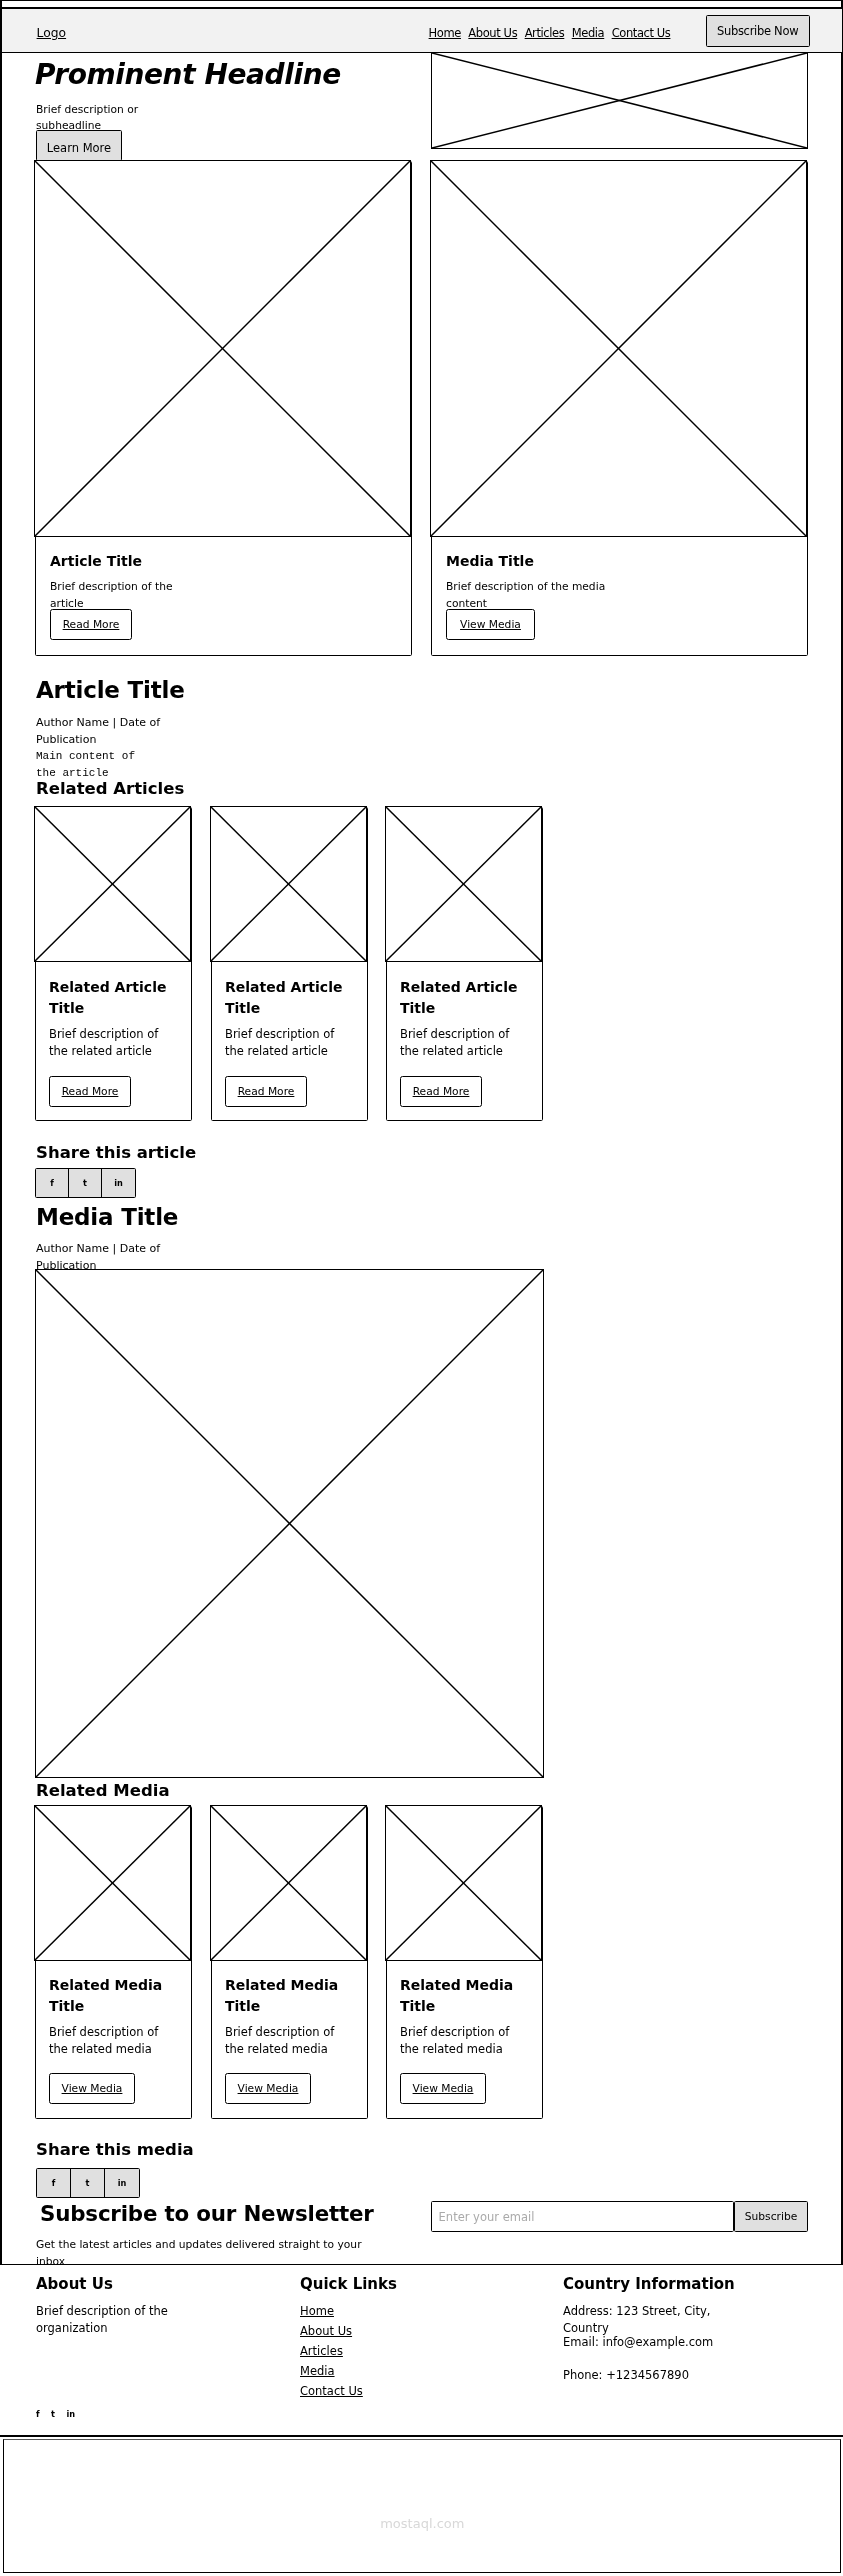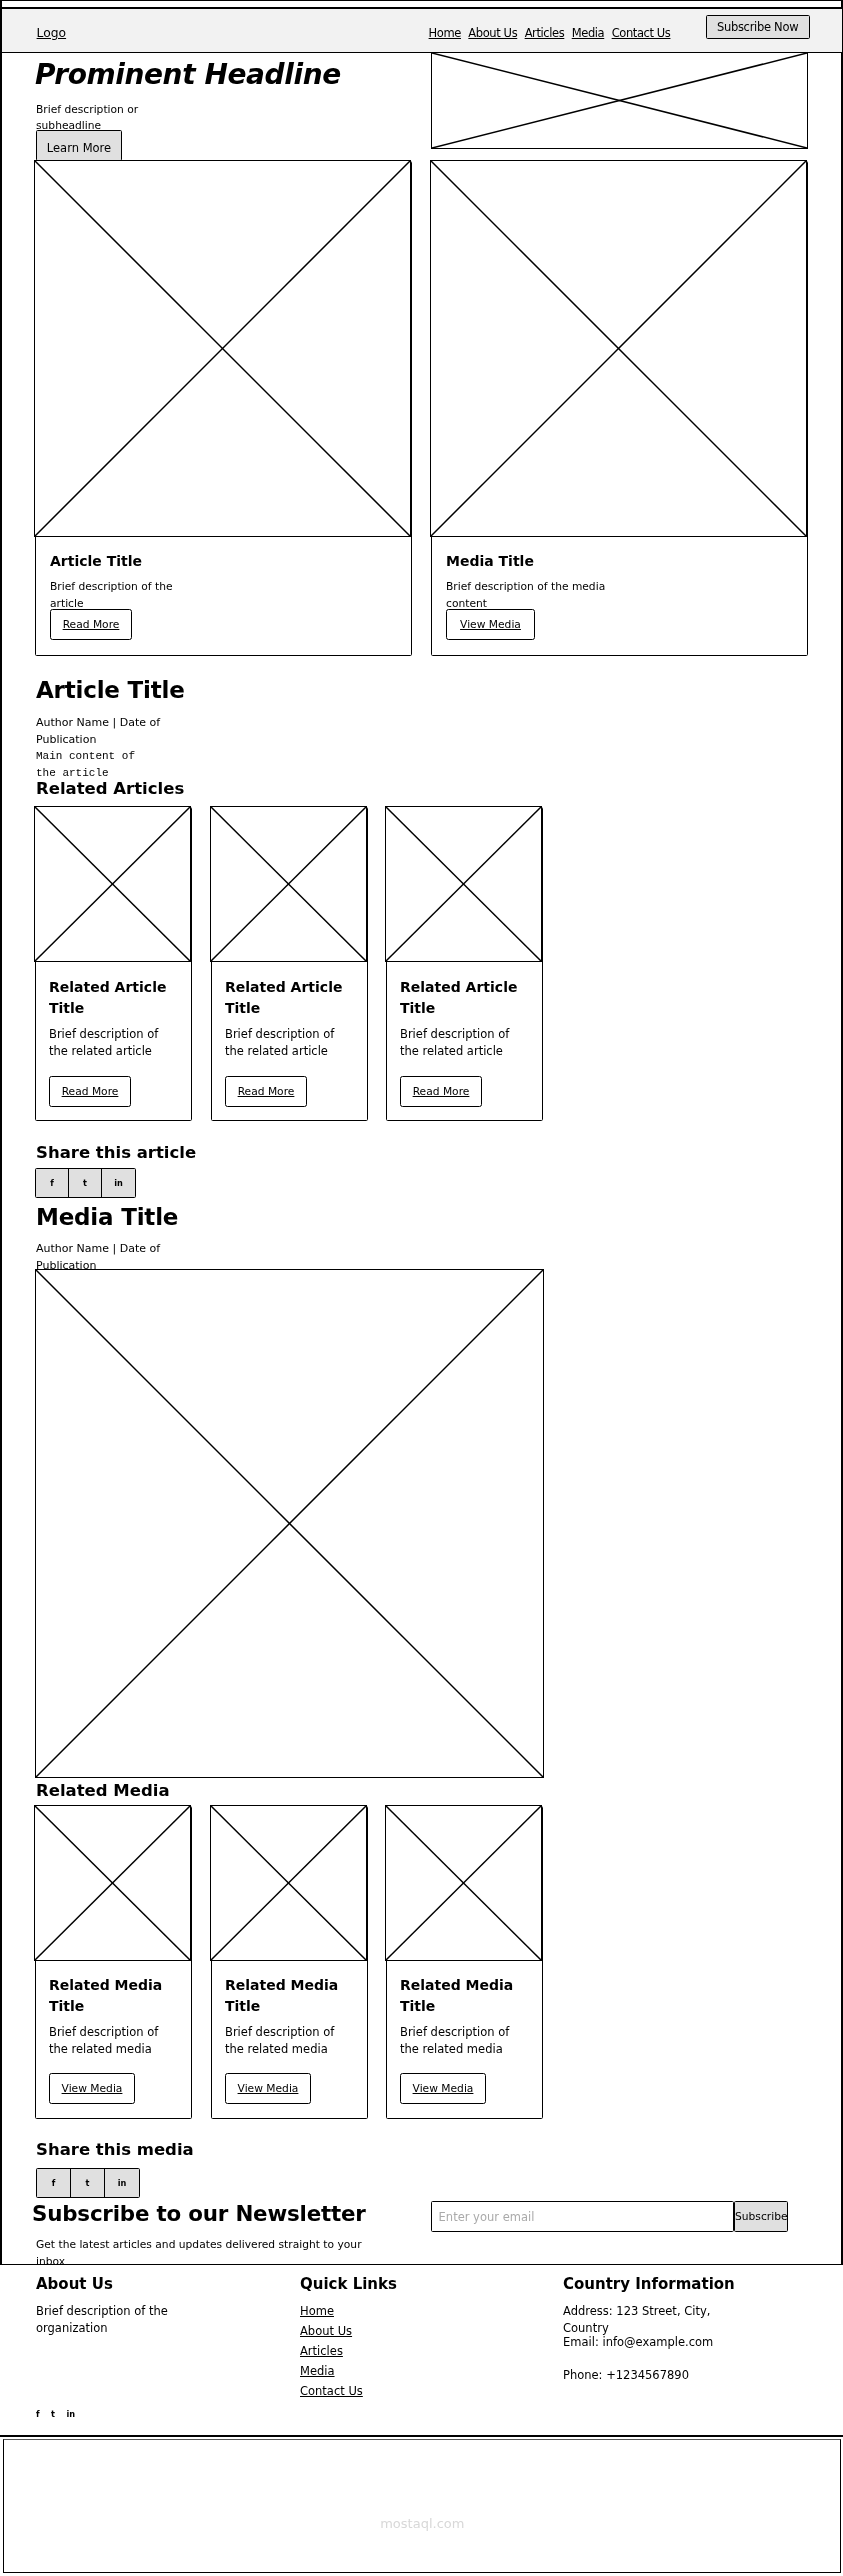--- a/index.html
+++ b/index.html
@@ -6,38 +6,38 @@
   body { width: 843px; height: 2576px; background: #ffffff; font-family: "DejaVu Sans", sans-serif; color: #000; position: relative; overflow: hidden; }
   .abs { position: absolute; }
   .page-frame { position: absolute; left: 0; top: 0; width: 843px; height: 2435px; border: 2.5px solid #000; border-top: 1.6px solid #000; }
   .outer-top-line { position: absolute; left: 0; top: 6.6px; width: 843px; height: 1.6px; background: #000; }
   .nav { position: absolute; left: 1.6px; top: 8.2px; width: 840px; height: 45px; background: #f2f2f2; border-top: 1.6px solid #000; border-bottom: 1.6px solid #000; }
   .nav a, .link { color: #000; text-decoration: underline; font-size: 12.3px; font-family: "DejaVu Sans", sans-serif; }
   .logo { position: absolute; left: 35px; top: 16.5px; font-size: 13px; }
   .nav-links { position: absolute; top: 16.5px; left: 427px; display: flex; gap: 0; }
   .nav-links a { margin-right: 7.4px; font-size: 11.5px; letter-spacing: -0.4px; }
   .btn-grey { background: #e0e0e0; border: 1.6px solid #000; border-radius: 1.6px; font-family: "DejaVu Sans", sans-serif; color: #000; }
-  .subscribe-now { position: absolute; left: 704px; top: 5.8px; width: 104px; height: 24px; font-size: 11.5px; letter-spacing: -0.3px; }
+  .subscribe-now { position: absolute; left: 704px; top: 5.8px; width: 104px; height: 32px; font-size: 11.5px; letter-spacing: -0.3px; }
   .h1 { font-weight: bold; font-size: 28px; letter-spacing: -0.4px; }
   .txt { font-size: 11.5px; line-height: 16.5px; }
   .placeholder-box { position: absolute; border: 1.6px solid #000; background: #fff; overflow: hidden; }
   .placeholder-box svg { position: absolute; left: 0; top: 0; width: 100%; height: 100%; }
   .card { position: absolute; border: 1.6px solid #000; border-radius: 1.6px; background: #fff; }
   .card-title { position: absolute; font-weight: bold; font-size: 14px; line-height: 20.6px; }
   .card-desc { position: absolute; font-size: 11.5px; line-height: 16.5px; }
   .btn-outline { position: absolute; border: 1.6px solid #000; border-radius: 2.5px; background: #fff; font-size: 10.7px; text-decoration: underline; display: flex; align-items: center; justify-content: center; }
   .h2 { font-weight: bold; font-size: 18px; letter-spacing: -0.2px; }
   .h3 { font-weight: bold; font-size: 16.5px; text-align: right; }
   .share-group { position: absolute; display: flex; border: 1.6px solid #000; border-radius: 1.6px; background: #e0e0e0; }
   .share-group .sb { width: 33px; height: 28px; display: flex; align-items: center; justify-content: center; font-size: 8.2px; border-right: 1.6px solid #000; }
   .share-group .sb:last-child { border-right: none; }
   .share-small .sb { width: 34px; height: 30px; }
   .email-input { position: absolute; left: 431px; top: 2201px; width: 303px; height: 31px; border: 1.6px solid #000; border-radius: 1.6px; background: #fff; font-size: 11.5px; color: #aaa; padding-left: 6.6px; font-family: "DejaVu Sans", sans-serif; }
   .email-input::placeholder { color: #aaa; }
-  .subscribe-btn { position: absolute; left: 734px; top: 2201px; width: 54px; height: 31px; font-size: 10.7px; }
+  .subscribe-btn { position: absolute; left: 734px; top: 2201px; width: 74px; height: 31px; font-size: 10.7px; }
   .footer { position: absolute; left: 0; top: 2264px; width: 843px; height: 173px; border-top: 1.6px solid #000; border-bottom: 2.5px solid #000; background: #fff; }
   .footer-col-title { position: absolute; font-weight: bold; font-size: 15px; }
   .footer-text { position: absolute; font-size: 11.5px; line-height: 16.5px; }
   .footer-links a { display: block; font-size: 11.5px; line-height: 20px; color: #000; text-decoration: underline; }
   .footer-social { position: absolute; left: 36px; top: 2409px; display: flex; gap: 11.5px; font-size: 8.2px; }
   .watermark-area { position: absolute; left: 3.3px; top: 2439px; width: 838px; height: 134px; border: 1.6px solid #000; border-top: 1.6px solid #555; }
   .watermark { position: absolute; left: 0; width: 100%; text-align: center; color: #d8d8d8; font-family: "DejaVu Sans", sans-serif; }
   .wm-ar { top: 33px; font-size: 33px; font-weight: bold; }
   .wm-en { top: 76px; font-size: 13px; }
   .trunc { overflow: hidden; }
@@ -196,21 +196,21 @@
       <span style="font-weight:bold;">f</span>
     </div>
   <div class="sb" style="width:34px; height:28px;">
       <span style="font-weight:bold;">t</span>
     </div>
   <div class="sb" style="width:34px; height:28px;">
       <span style="font-weight:bold;">in</span>
     </div>
 </div>
 
-<h2 class="abs h2" style="left:32px; top:2201px; font-size:21.4px;">Subscribe to our Newsletter</h2>
+<h2 class="abs h2" style="left:40px; top:2201px; font-size:21.4px;">Subscribe to our Newsletter</h2>
 <p class="abs txt trunc" style="left:36px; top:2237px; width:346px; height:28px; font-size:10.7px;">Get the latest articles and updates delivered straight to your inbox</p>
 <input class="email-input" type="email" placeholder="Enter your email" style="">
 <button class="btn-grey subscribe-btn">Subscribe</button>
 
 <footer class="footer">
   <div class="footer-col-title" style="left:36px; top:10px;">About Us</div>
   <div class="footer-text" style="left:36px; top:38px; width:165px;">Brief description of the organization</div>
 
   <div class="footer-col-title" style="left:300px; top:10px;">Quick Links</div>
   <div class="footer-links abs" style="left:300px; top:36px;">

